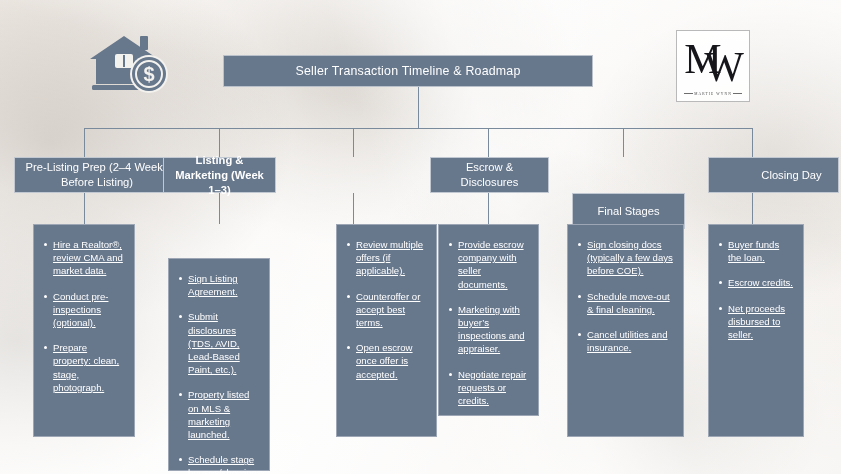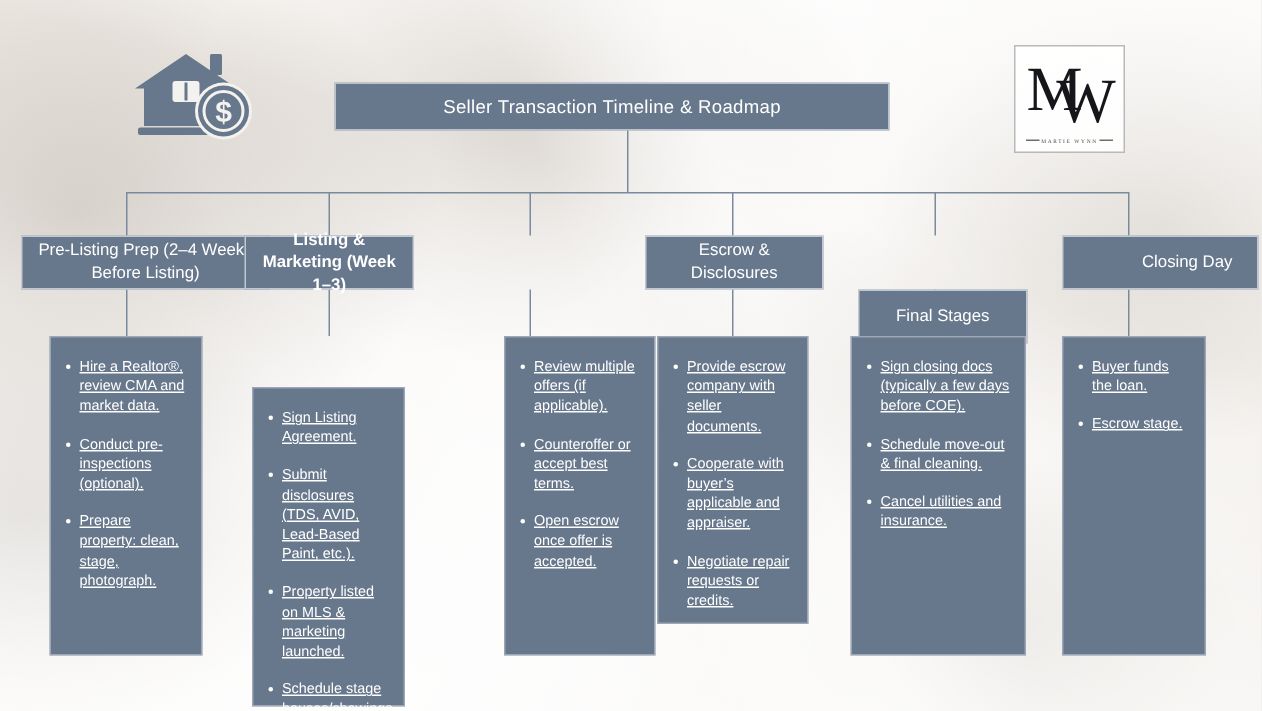--- a/index.html
+++ b/index.html
@@ -221,33 +221,34 @@
     <ul>
       <li><span>Review multiple offers (if applicable).</span></li>
       <li><span>Counteroffer or accept best terms.</span></li>
       <li><span>Open escrow once offer is accepted.</span></li>
     </ul>
   </div>
 
   <div class="body-box" style="left:438px; top:224px; width:101px; height:192px;">
     <ul>
       <li><span>Provide escrow company with seller documents.</span></li>
-      <li><span>Cooperate with buyer’s applicable and appraiser.</span></li>
+      <li><span>Marketing with buyer’s inspections and appraiser.</span></li>
       <li><span>Negotiate repair requests or credits.</span></li>
     </ul>
   </div>
 
   <div class="body-box" style="left:567px; top:224px; width:117px; height:213px;">
     <ul>
       <li><span>Sign closing docs (typically a few days before COE).</span></li>
       <li><span>Schedule move-out &amp; final cleaning.</span></li>
       <li><span>Cancel utilities and insurance.</span></li>
     </ul>
   </div>
 
   <div class="body-box" style="left:708px; top:224px; width:96px; height:213px;">
     <ul>
       <li><span>Buyer funds the loan.</span></li>
-      <li><span>Escrow stage.</span></li>
+      <li><span>Escrow credits.</span></li>
+      <li><span>Net proceeds disbursed to seller.</span></li>
     </ul>
   </div>
 
 </div>
 
 </body></html>

